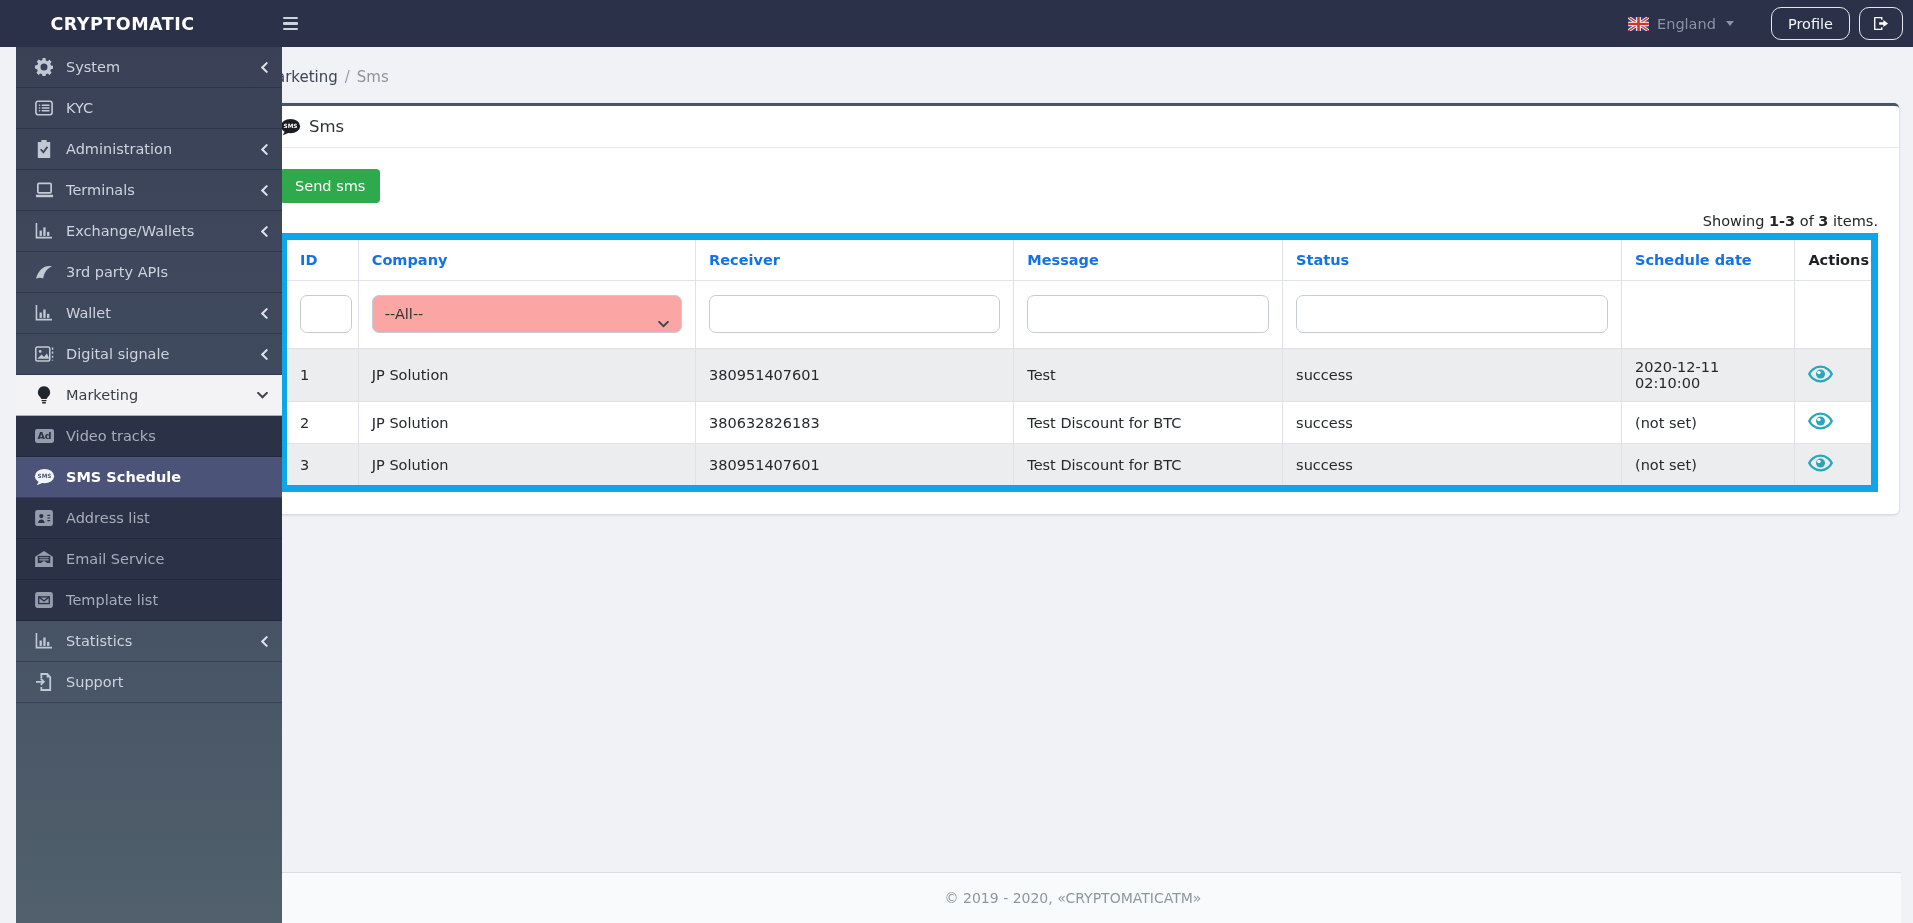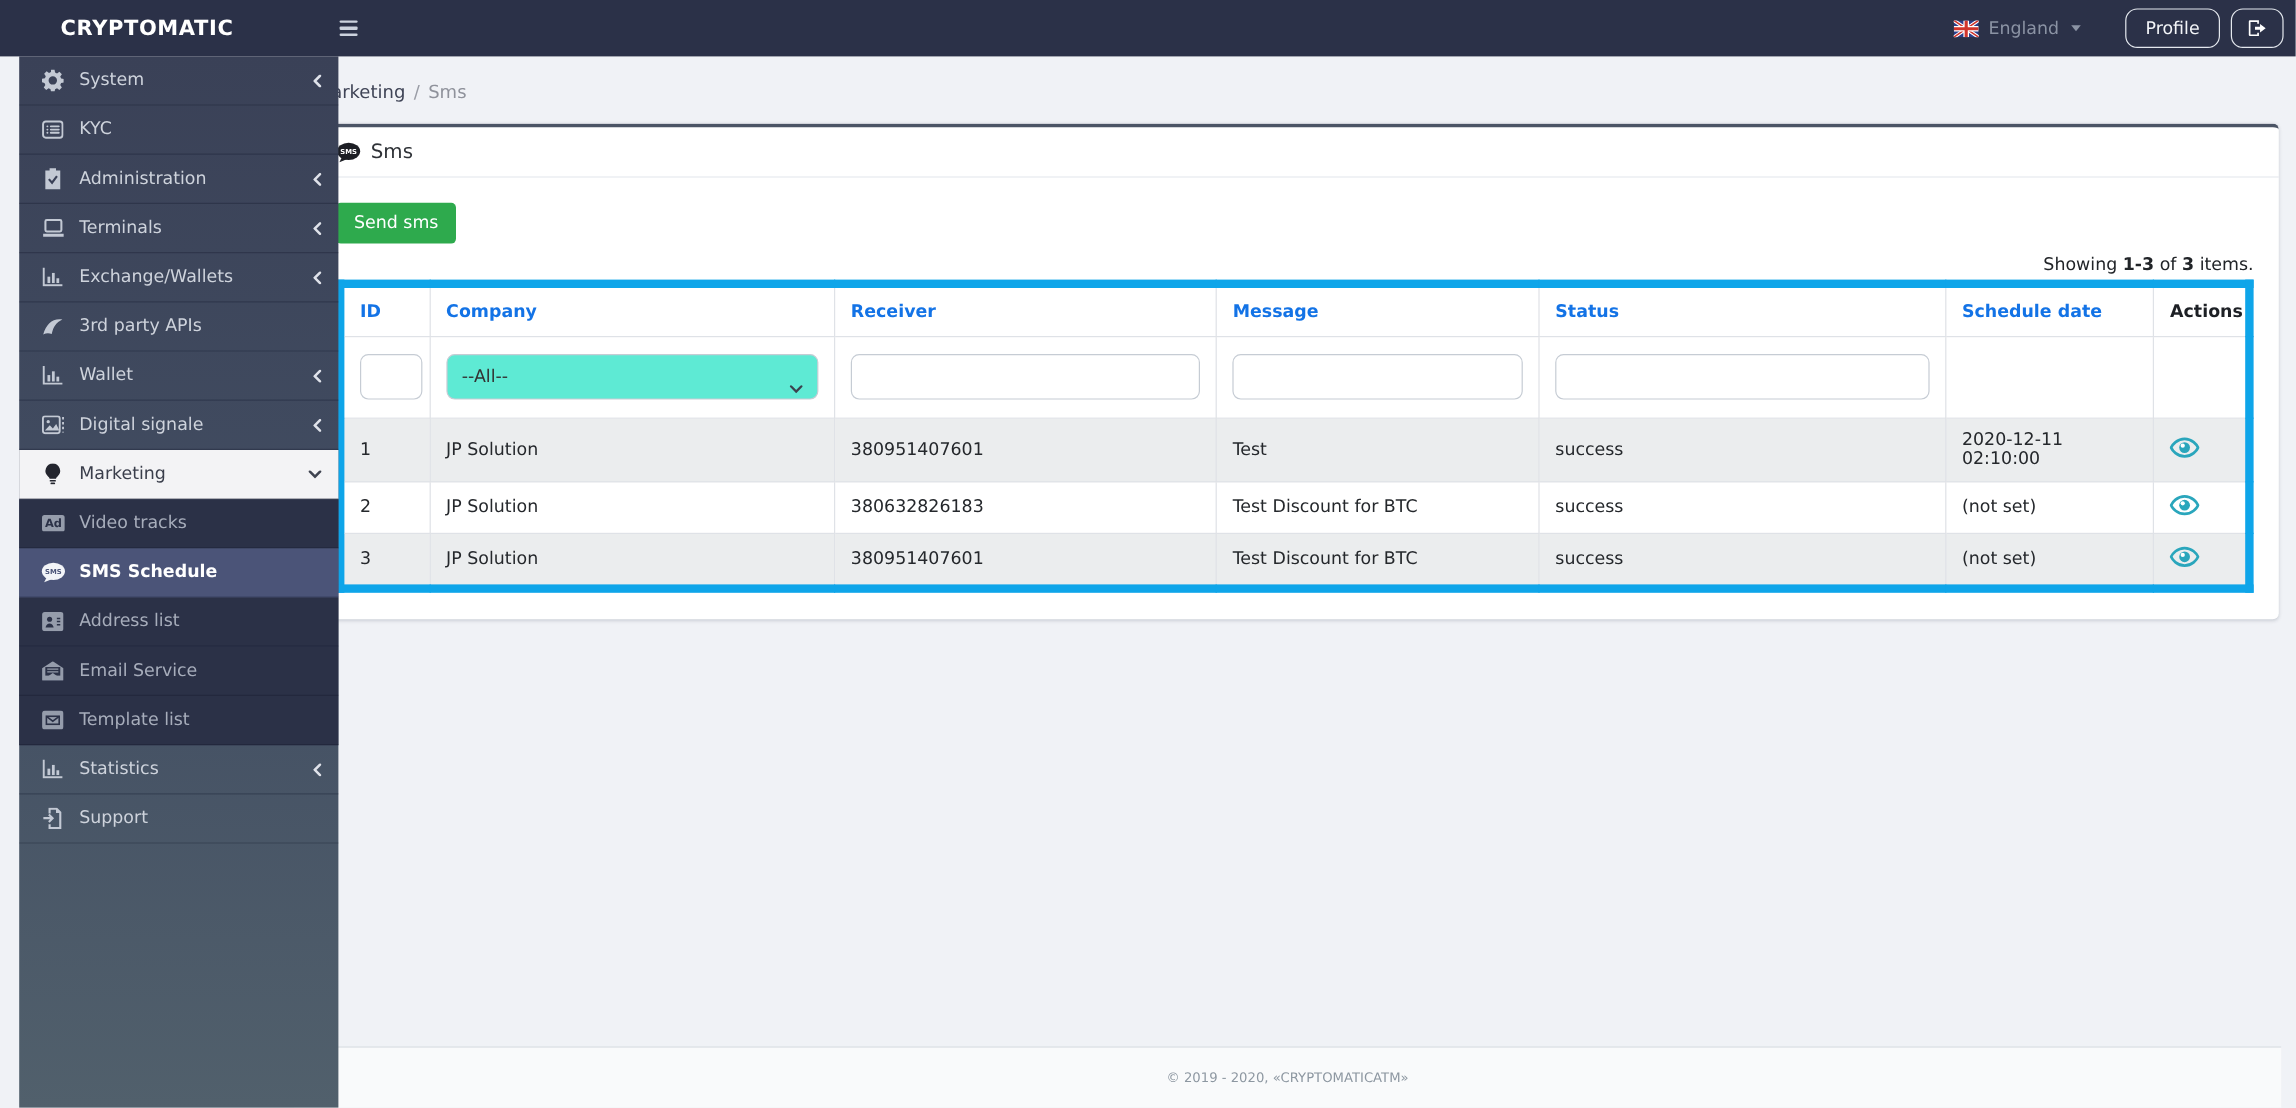--- a/index.html
+++ b/index.html
@@ -67,33 +67,33 @@
   table.grid th.plain { color: #1d2025; cursor: default; }
   .col-id { width: 4.7%; } .col-company { width: 21.2%; } .col-receiver { width: 20%; }
   .col-message { width: 16.9%; } .col-status { width: 21.3%; } .col-schedule { width: 10.9%; } .col-actions { width: 5%; }
 
   tr.filters td { padding: 14px 13px 15px 13px; background: #ffffff; }
   .f-input { height: 38px; width: 100%; border: 1px solid #c6ccd4; border-radius: 7px;
              font-family: inherit; font-size: 14.5px; padding: 0 10px; color: #333; background: #fff; }
   .f-input.small { width: 52px; }
   .select-wrap { position: relative; width: 100%; }
   .select-wrap select { appearance: none; -webkit-appearance: none; height: 38px; width: 100%;
-             border: 1px solid #c6ccd4; border-radius: 7px; background: #5eead4; font-family: inherit;
+             border: 1px solid #c6ccd4; border-radius: 7px; background: #fca5a5; font-family: inherit;
              font-size: 14.5px; padding: 0 30px 0 12px; color: #333; cursor: pointer; }
   .select-caret { position: absolute; right: 13px; top: 15px; pointer-events: none; color: #3c424e; }
 
   tbody.rows tr { height: 40px; background: #ffffff; }
   tbody.rows tr:nth-child(odd) { background: #ebedee; }
   tbody.rows td { padding: 10px 13px; font-size: 14.5px; color: #25282c; }
   td.actions-cell { text-align: center; padding: 6px 4px; }
   .eye-btn { background: none; border: none; cursor: pointer; display: inline-flex; align-items: center; }
 
   .footer { position: absolute; left: 0; right: 12px; bottom: 0; height: 51px; background: #f9fafb;
             border-top: 1px solid #d8dde2; display: flex; align-items: center; justify-content: center;
-            color: #8d97a1; font-size: 11px; }
+            color: #8d97a1; font-size: 14px; }
 </style>
 </head>
 <body>
 
 <header class="navbar">
   <div class="brand">CRYPTOMATIC</div>
   <span class="hamburger">
       <b></b>
       <b></b>
       <b></b>

